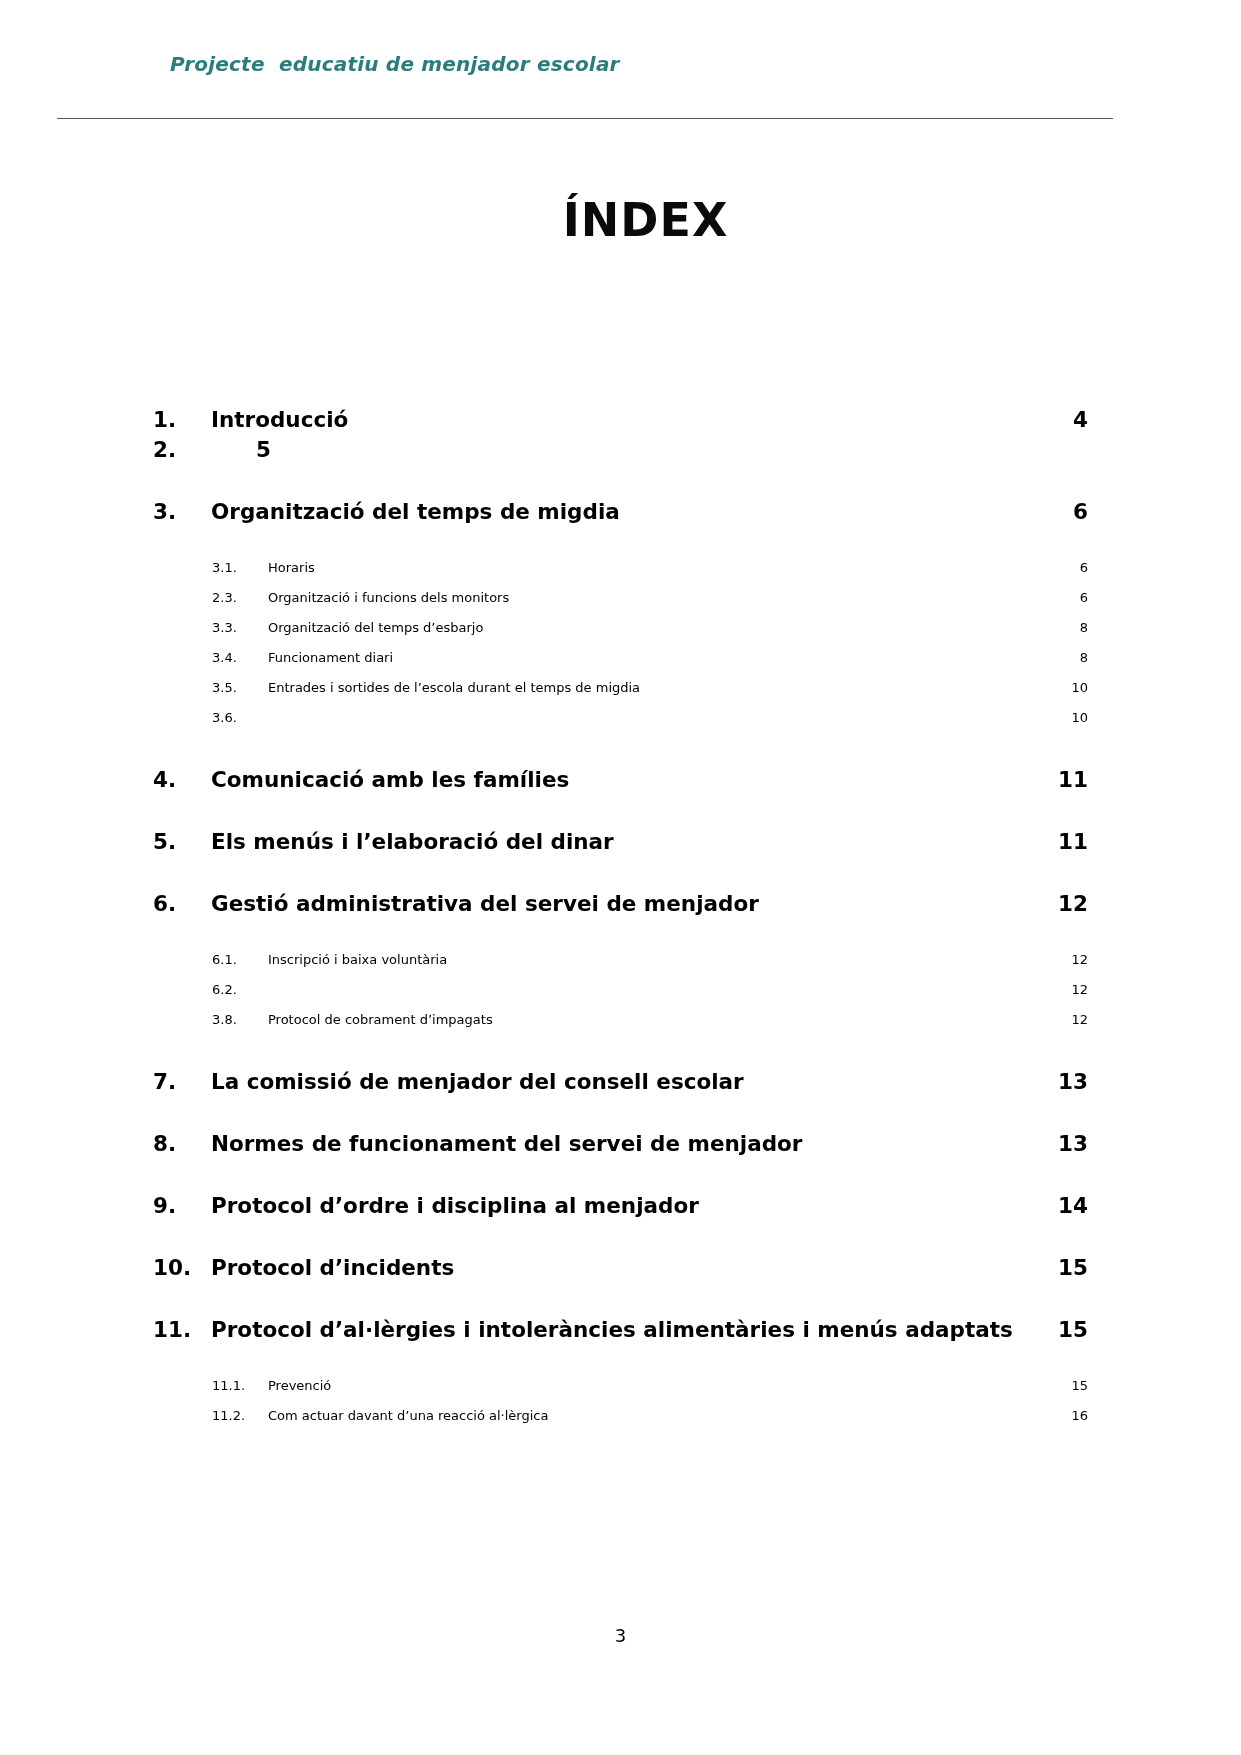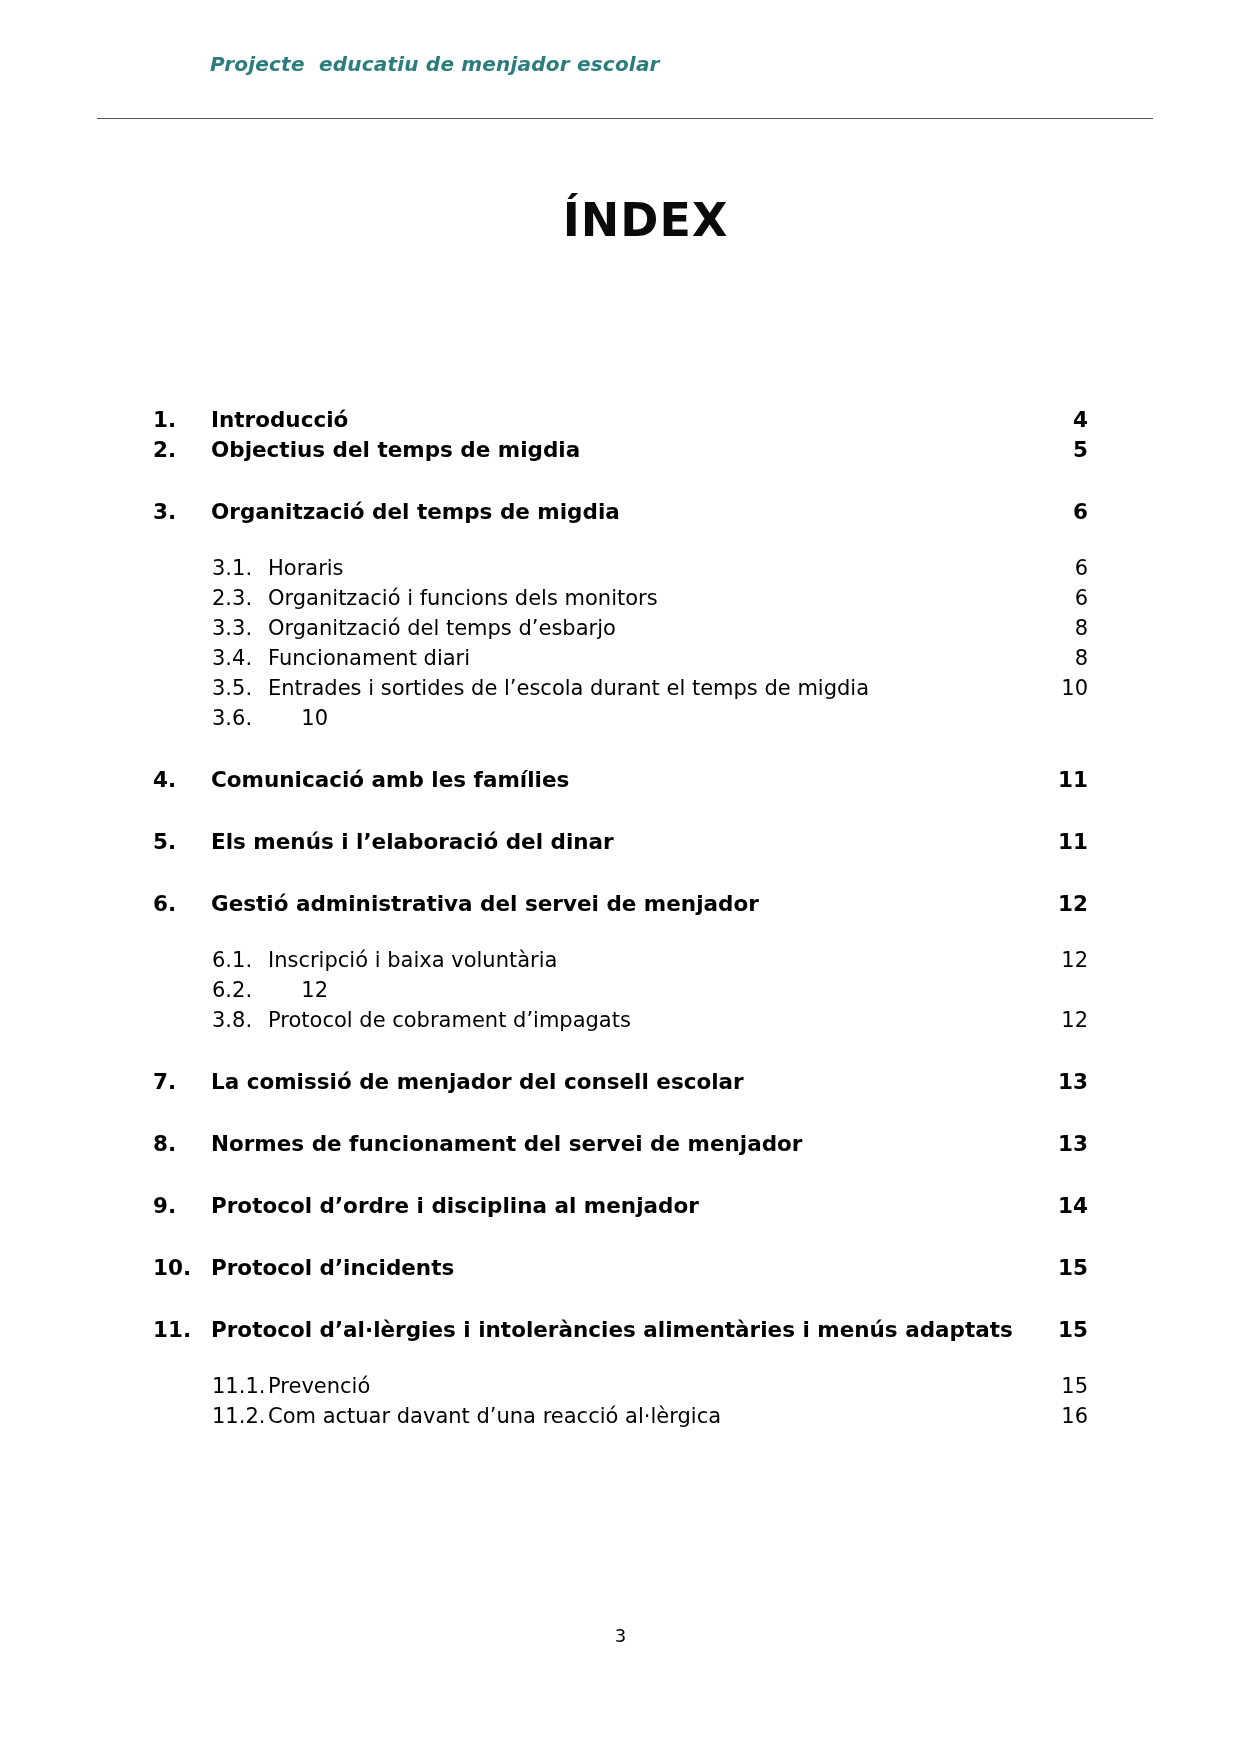--- a/index.html
+++ b/index.html
@@ -20,21 +20,20 @@
     box-sizing: border-box;
   }
 
   
   .header {
     position: absolute;
     left: 0;
     top: 0;
     width: 1042px;
     height: 125px;
-    margin-left: 40px;
   }
   .header-title {
     position: absolute;
     left: 170px;
     top: 52px;
     font-family: "DejaVu Sans", sans-serif;
     font-size: 20px;
     font-style: italic;
     font-weight: bold;
     color: #2b7d7d;
@@ -102,24 +101,25 @@
     white-space: nowrap;
   }
   .toc-row.level1 .pg {
     flex: 0 0 60px;
     text-align: right;
     font-weight: bold;
   }
 
   
   .toc-row.level2 {
-    font-size: 21px;
+    font-size: 13px;
     font-weight: normal;
     line-height: 30px;
     padding-left: 59px;
+    justify-content: space-between;
   }
   .toc-row.level2 .num {
     width: 56px;
     flex: 0 0 56px;
     text-align: left;
   }
   .toc-row.level2 .label {
     flex: 1 1 auto;
     white-space: nowrap;
   }
@@ -156,21 +156,20 @@
 
   <div class="toc">
     <div class="toc-inner" id="toc-inner">
         <div class="toc-row level1">
           <span class="num">1.</span>
           <span class="label">Introducció</span>
           <span class="pg">4</span>
         </div>
         <div class="toc-row level1">
           <span class="num">2.</span>
-          <span class="label">Objectius del temps de migdia</span>
           <span class="pg">5</span>
         </div>
         <div class="gap-lg"></div>
         <div class="toc-row level1">
           <span class="num">3.</span>
           <span class="label">Organització del temps de migdia</span>
           <span class="pg">6</span>
         </div>
         <div class="gap-md"></div>
         <div class="toc-row level2">

